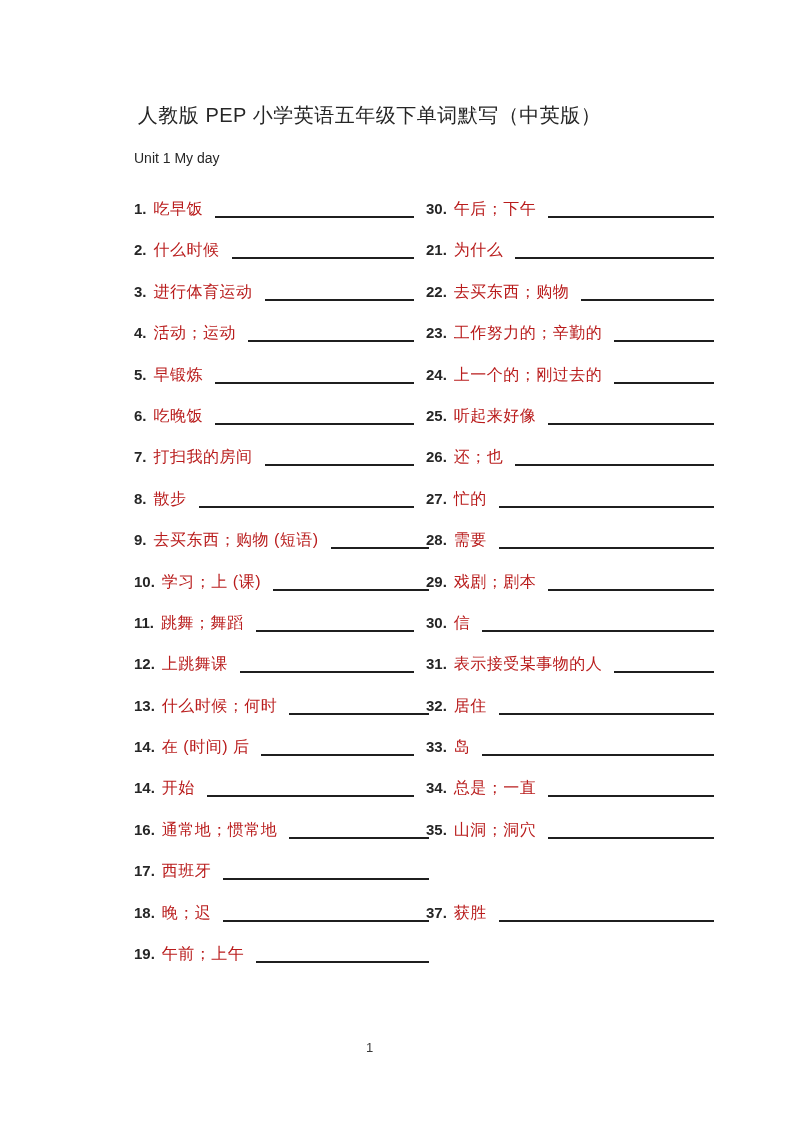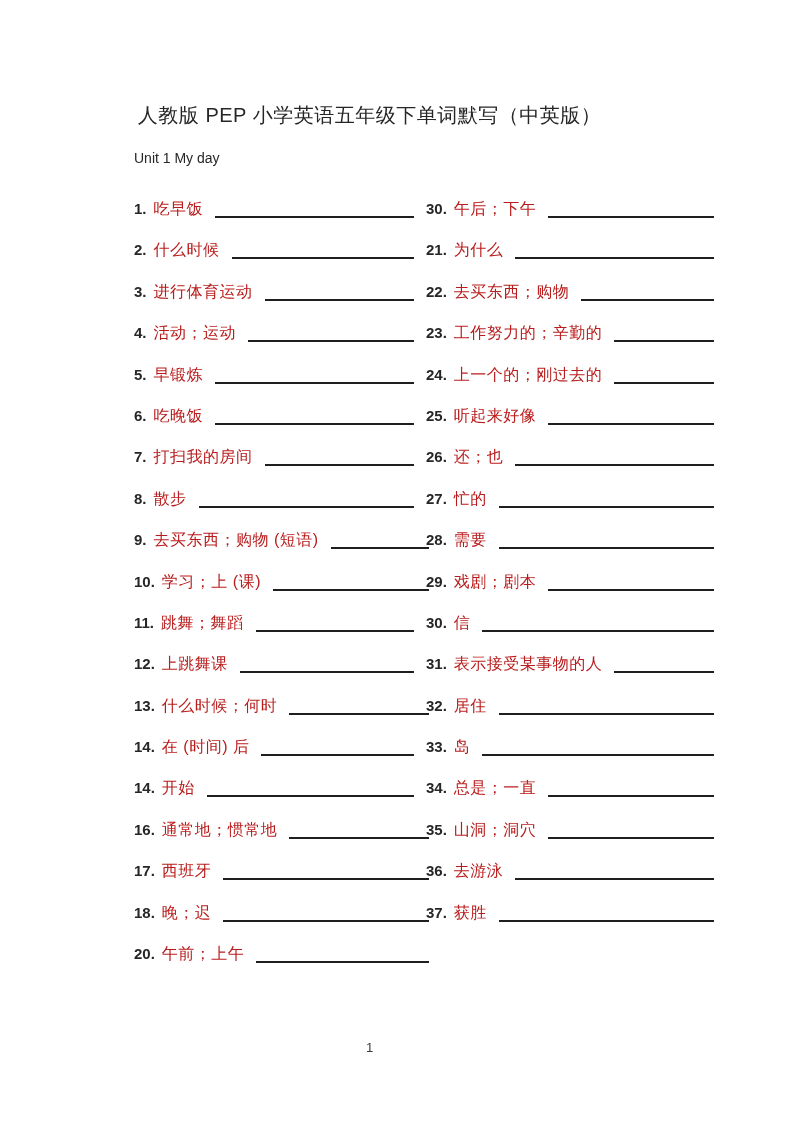--- a/index.html
+++ b/index.html
@@ -299,41 +299,36 @@
     <span class="label">山洞；洞穴</span>
     <span class="blank"></span>
   </div>
       </div>
       <div class="row">
         <div class="cell cell-left">
     <span class="num">17.</span>
     <span class="label">西班牙</span>
     <span class="blank"></span>
   </div>
-        <div class="cell cell-right">
-    <span class="num">36.</span>
-    <span class="label">去游泳</span>
-    <span class="blank"></span>
-  </div>
       </div>
       <div class="row">
         <div class="cell cell-left">
     <span class="num">18.</span>
     <span class="label">晚；迟</span>
     <span class="blank"></span>
   </div>
         <div class="cell cell-right">
     <span class="num">37.</span>
     <span class="label">获胜</span>
     <span class="blank"></span>
   </div>
       </div>
       <div class="row">
         <div class="cell cell-left">
-    <span class="num">20.</span>
+    <span class="num">19.</span>
     <span class="label">午前；上午</span>
     <span class="blank"></span>
   </div>
       </div>
     </div>
 
   <div class="page-number">1</div>
 </div>
 
 </body></html>

